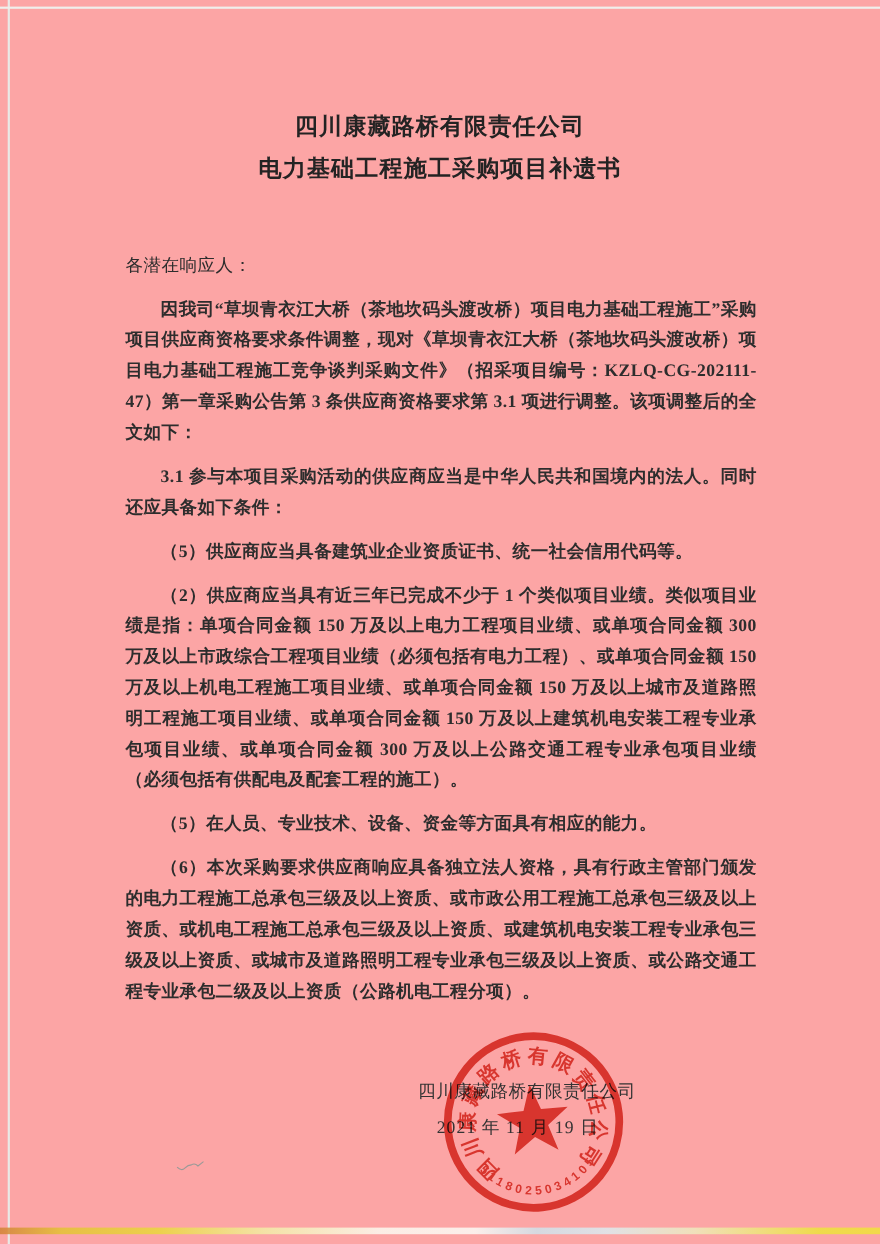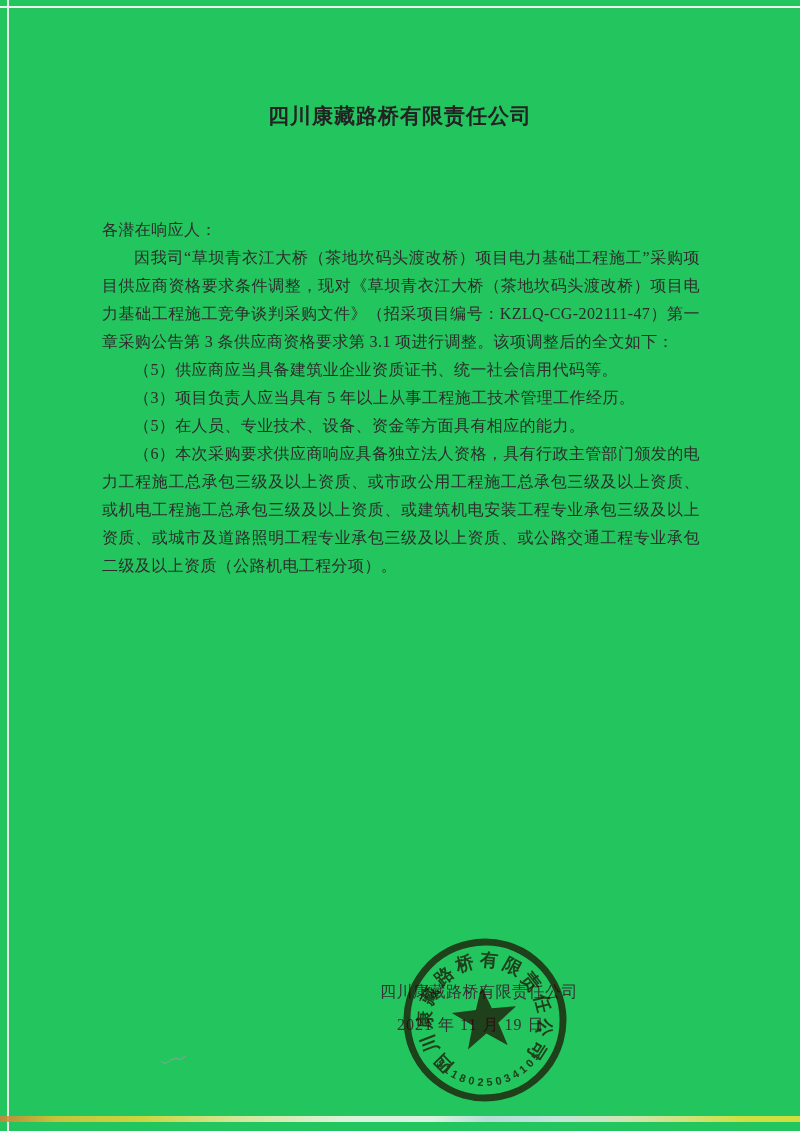--- a/index.html
+++ b/index.html
@@ -1,38 +1,38 @@
 <!DOCTYPE html>
 <html><head>
 <meta charset="utf-8">
 <style>
   html,body{margin:0;padding:0;}
   body{
     width:800px;height:1131px;position:relative;overflow:hidden;
     background:#fdfdfd;
     font-family:"Liberation Serif", serif;
   }
-  .page{position:absolute;inset:0;background:#22c55e;}
+  .page{position:absolute;inset:0;background:#fca5a5;}
   
   .edge-left{position:absolute;left:7px;top:0;width:2px;height:1131px;background:#e9e9e6;}
   .edge-top{position:absolute;left:0;top:6px;width:800px;height:2px;background:#efefec;}
   
   .title-block{
     position:absolute;left:0;top:97px;width:800px;text-align:center;
     font-family:"Liberation Sans", sans-serif;font-weight:700;color:#232323;
     font-size:21px;line-height:38px;letter-spacing:1px;
   }
   
   .body-text{
     position:absolute;left:102px;top:216px;width:598px;
     font-size:16px;line-height:28px;color:#2d2d2d;
     text-align:justify;letter-spacing:.4px;
   }
-  .body-text p{margin:0;}
-  .body-text p.indent{text-indent:2em;}
+  .body-text p{margin:12px;}
+  .body-text p.indent{text-indent:2em;font-weight:bold;}
   
   .sig-company{
     position:absolute;left:380px;top:982px;font-size:16px;color:#333;
     letter-spacing:.5px;white-space:nowrap;
   }
   .sig-date{
     position:absolute;left:397px;top:1015px;font-size:16px;color:#333;
     letter-spacing:1px;white-space:nowrap;
   }
   
@@ -56,27 +56,29 @@
 </head>
 <body>
 
 <div class="page">
 
   <div class="edge-left"></div>
   <div class="edge-top"></div>
 
   <div class="title-block">
     <div>四川康藏路桥有限责任公司</div>
+    <div>电力基础工程施工采购项目补遗书</div>
   </div>
 
   <div class="body-text">
     <p>各潜在响应人：</p>
     <p class="indent">因我司“草坝青衣江大桥（茶地坎码头渡改桥）项目电力基础工程施工”采购项目供应商资格要求条件调整，现对《草坝青衣江大桥（茶地坎码头渡改桥）项目电力基础工程施工竞争谈判采购文件》（招采项目编号：KZLQ-CG-202111-47）第一章采购公告第 3 条供应商资格要求第 3.1 项进行调整。该项调整后的全文如下：</p>
+    <p class="indent">3.1 参与本项目采购活动的供应商应当是中华人民共和国境内的法人。同时还应具备如下条件：</p>
     <p class="indent">（5）供应商应当具备建筑业企业资质证书、统一社会信用代码等。</p>
-    <p class="indent">（3）项目负责人应当具有 5 年以上从事工程施工技术管理工作经历。</p>
+    <p class="indent">（2）供应商应当具有近三年已完成不少于 1 个类似项目业绩。类似项目业绩是指：单项合同金额 150 万及以上电力工程项目业绩、或单项合同金额 300 万及以上市政综合工程项目业绩（必须包括有电力工程）、或单项合同金额 150 万及以上机电工程施工项目业绩、或单项合同金额 150 万及以上城市及道路照明工程施工项目业绩、或单项合同金额 150 万及以上建筑机电安装工程专业承包项目业绩、或单项合同金额 300 万及以上公路交通工程专业承包项目业绩（必须包括有供配电及配套工程的施工）。</p>
     <p class="indent">（5）在人员、专业技术、设备、资金等方面具有相应的能力。</p>
     <p class="indent">（6）本次采购要求供应商响应具备独立法人资格，具有行政主管部门颁发的电力工程施工总承包三级及以上资质、或市政公用工程施工总承包三级及以上资质、或机电工程施工总承包三级及以上资质、或建筑机电安装工程专业承包三级及以上资质、或城市及道路照明工程专业承包三级及以上资质、或公路交通工程专业承包二级及以上资质（公路机电工程分项）。</p>
   </div>
 
   <div class="sig-company">四川康藏路桥有限责任公司</div>
   <div class="sig-date">2021 年 11 月 19 日</div>
 
   <svg class="seal" viewBox="-90 -90 180 180">
     <circle cx="0" cy="0" r="78" fill="none" stroke-width="7" stroke="#d63a2d"></circle>
     <polygon points="0,-34 8,-11 32.3,-10.5 12.9,4.2 20,27.5 0,13.6 -20,27.5 -12.9,4.2 -32.3,-10.5 -8,-11" fill="#d63a2d"></polygon>

